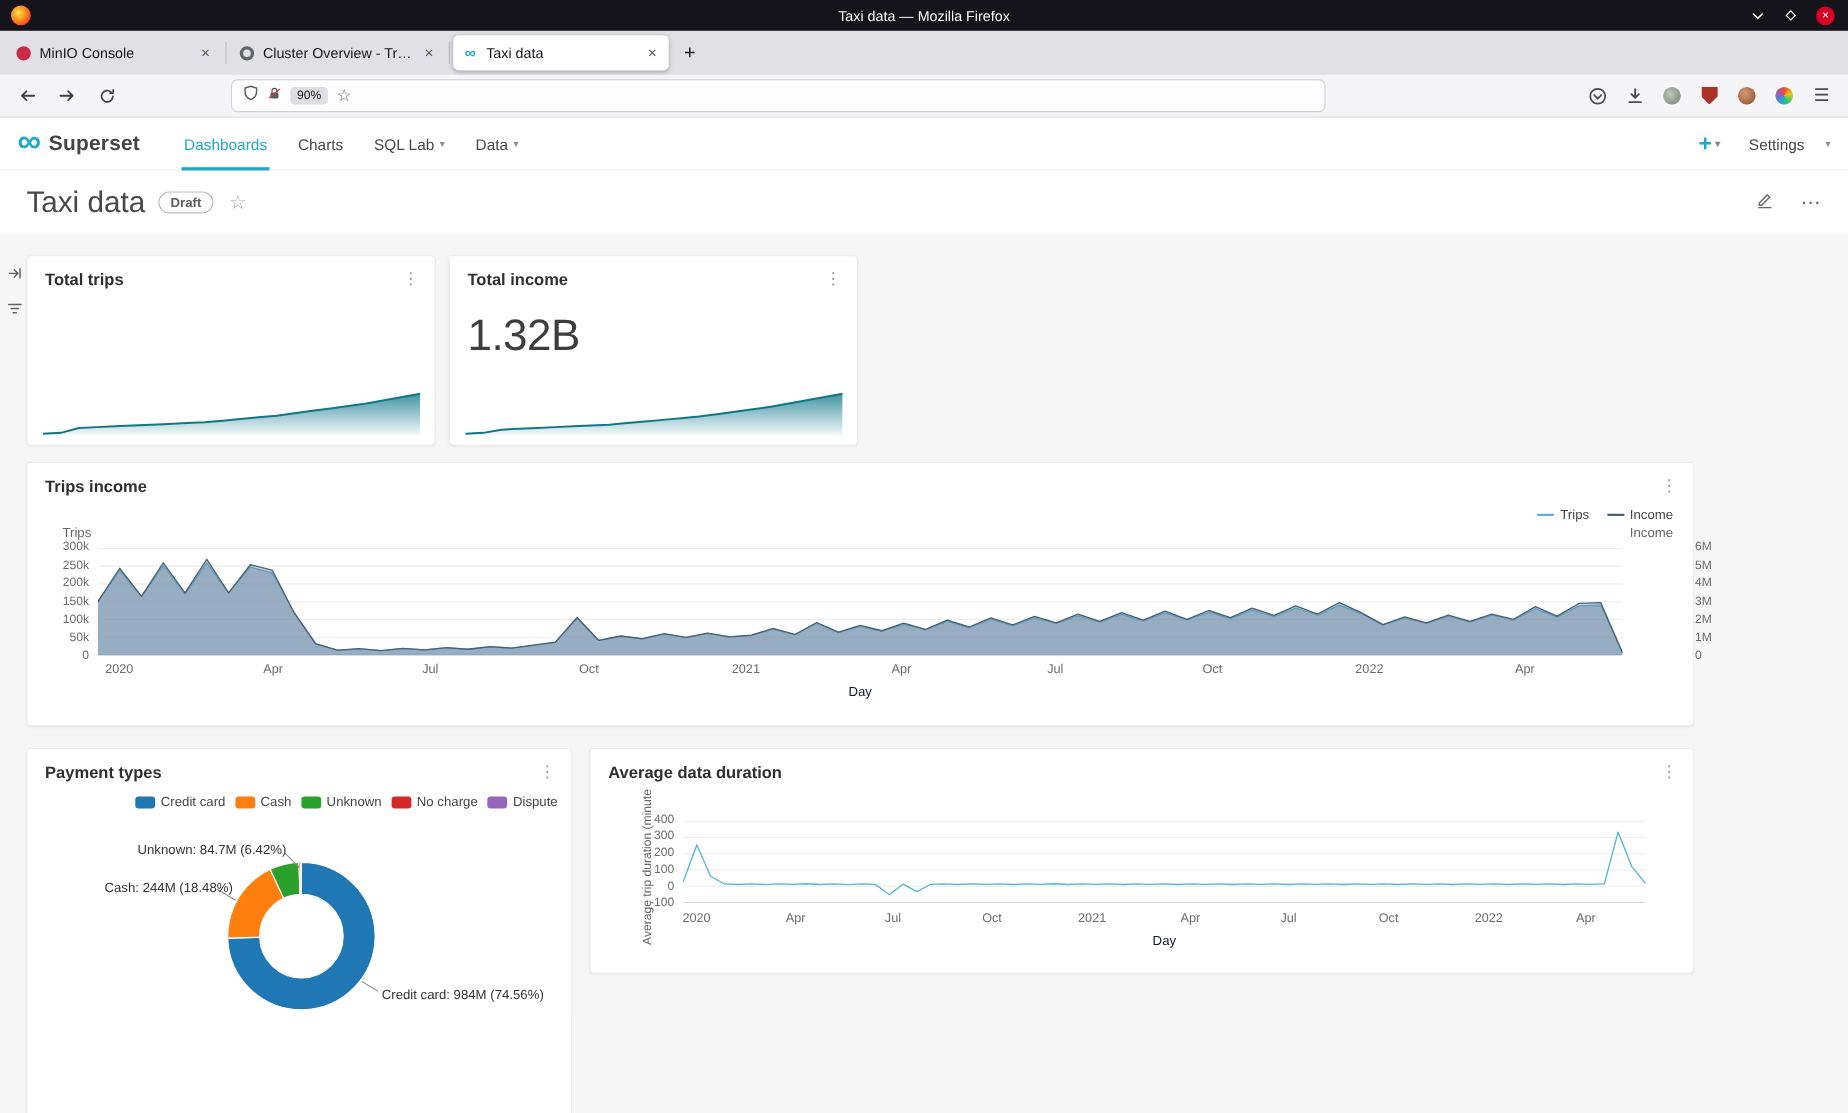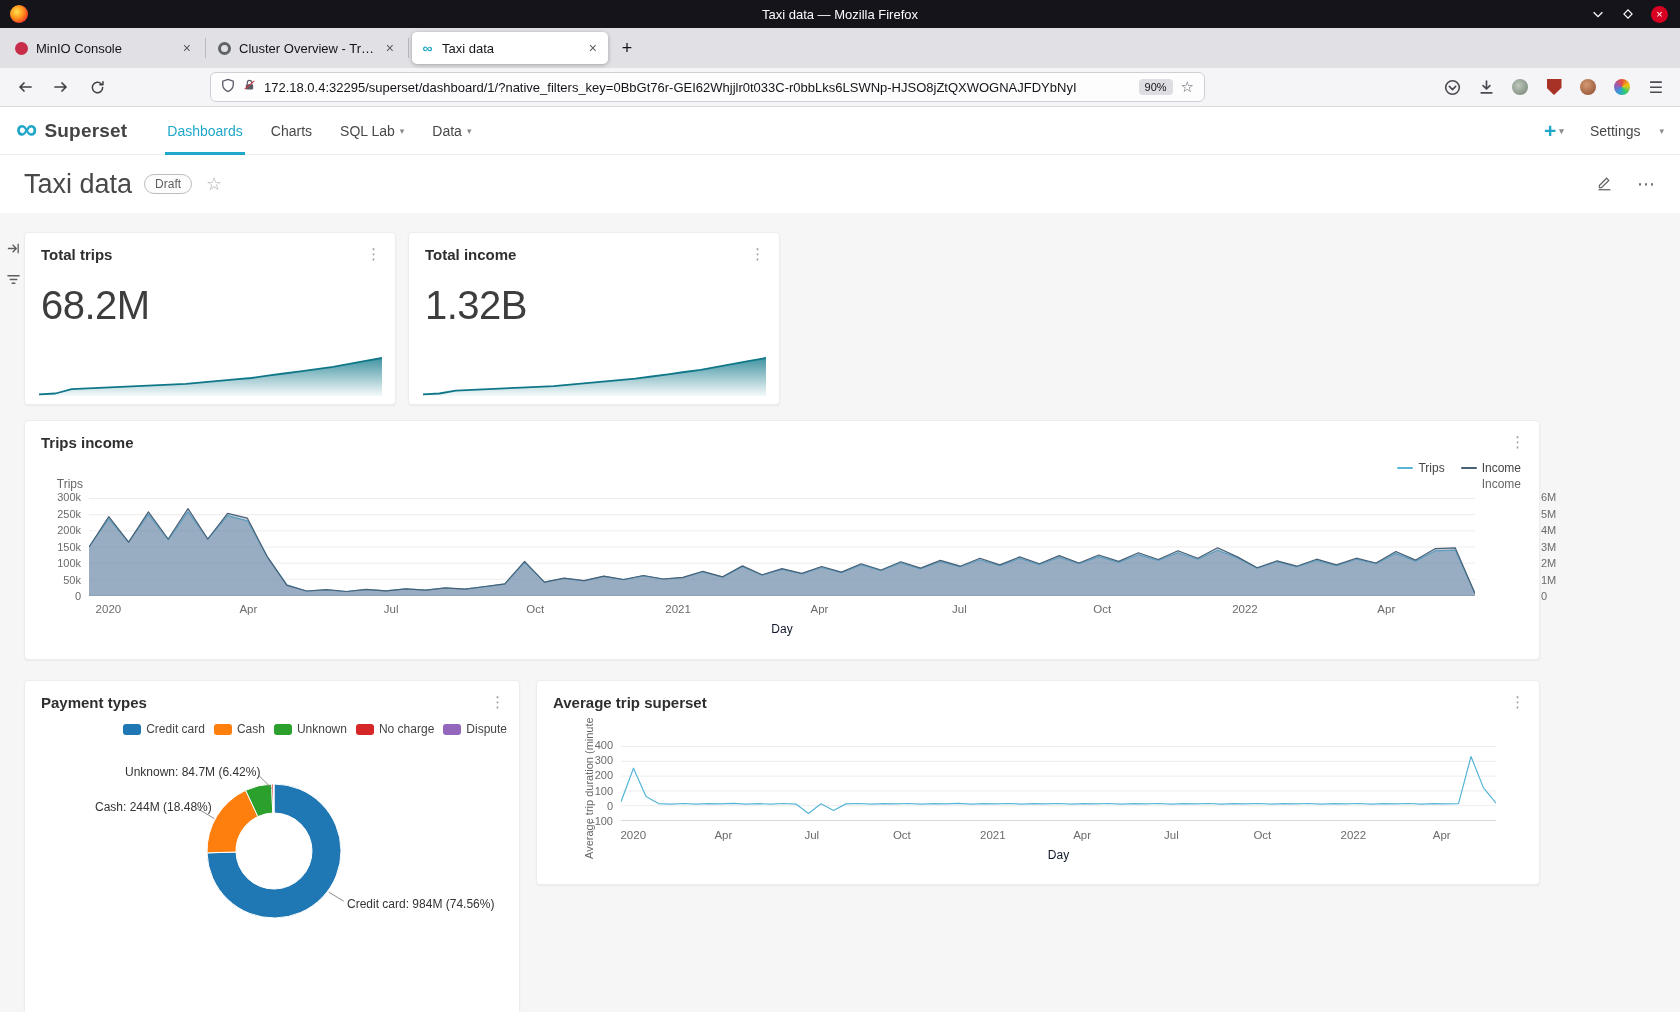--- a/index.html
+++ b/index.html
@@ -58,21 +58,21 @@
   .nav-item.active { color:#20a7c9; }
   .nav-item.active::after { content:''; position:absolute; left:12px; right:12px; bottom:0; height:3px; background:#20a7c9; }
   .caret { font-size:9px; color:#8a8a8a; }
   .header-right { margin-left:auto; display:flex; align-items:center; gap:26px; }
   .plus-btn { color:#20a7c9; font-size:21px; font-weight:bold; display:flex; align-items:center; gap:3px; }
   .settings-btn { font-size:14px; color:#484848; display:flex; align-items:center; gap:19px; }
 
   
   .page-header { background:#fff; padding:13px 24px; display:flex; align-items:center; height:58px; }
   .page-title { font-size:27px; color:#484848; font-weight:500; }
-  .draft-badge { margin-left:12px; border:1px solid #bdbdbd; border-radius:11px; padding:2px 10px; font-size:12px; color:#5f5f5f; background:#fdfdfd; }
+  .draft-badge { margin-left:12px; border:1px solid #bdbdbd; border-radius:11px; padding:2px 10px; font-size:12px; color:#5f5f5f; background:#fdfdfd;font-weight:bold; }
   .fav-star { margin-left:14px; color:#aeaeae; font-size:18px; }
   .ph-right { margin-left:auto; display:flex; align-items:center; gap:24px; color:#666; }
   .more-dots { font-size:18px; color:#666; letter-spacing:1px; }
 
   
   .dashboard { position:relative; padding:19px 24px 0; }
   .rail { position:absolute; left:6px; top:28px; display:flex; flex-direction:column; gap:12px; }
   .card { background:#fff; border:1px solid #ededed; border-radius:4px; box-shadow:0 1px 2px rgba(0,0,0,.05); position:relative; }
   .card-head { display:flex; align-items:flex-start; justify-content:space-between; padding:13px 14px 0 16px; }
   .card-title { font-size:15px; font-weight:700; color:#2f2f2f; }
@@ -188,21 +188,20 @@
             <path d="M8 1l6 2v4c0 4-2.5 6.3-6 8-3.5-1.7-6-4-6-8V3z" fill="none" stroke="#5b5b66" stroke-width="1.5"></path>
           </svg>
       </span>
       <span>
         <svg width="13" height="14" viewBox="0 0 16 16">
             <rect x="3.5" y="7" width="9" height="6.5" rx="1.5" fill="#5b5b66"></rect>
             <path d="M5.3 7V5a2.7 2.7 0 0 1 5.4 0v2" fill="none" stroke="#5b5b66" stroke-width="1.5"></path>
             <path d="M2 13L14 3" stroke="#d7373f" stroke-width="1.3"></path>
           </svg>
       </span>
-      <span class="url-text">172.18.0.4:32295/superset/dashboard/1/?native_filters_key=0BbGt76r-GEI62Whjjlr0t033C-r0bbLks6LSWNp-HJSO8jZtQXWOGNAJFDYbNyI</span>
       <span class="zoom-pill">90%</span>
       <span class="star-icon">☆</span>
     </div>
     <div class="nb-flex"></div>
     <div class="tool-icon">
       <svg width="17" height="17" viewBox="0 0 16 16">
           <circle cx="8" cy="8" r="6.4" fill="none" stroke="#4a4a52" stroke-width="1.5"></circle>
           <path d="M5 7l3 3 3-3" fill="none" stroke="#4a4a52" stroke-width="1.5" stroke-linecap="round" stroke-linejoin="round"></path>
         </svg>
     </div>
@@ -290,21 +289,20 @@
           </svg>
       </span>
     </div>
 
     <div class="row-numbers">
       <div class="card num-card">
         <div class="card-head">
           <span class="card-title">Total trips</span>
           <span class="kebab">⋮</span>
         </div>
-        <div class="big-number">68.2M</div>
         <div class="spark">
           <svg id="spark-trips-svg" preserveAspectRatio="none" viewBox="0 0 344 42">
               <path d="M0.0,40.3L16.4,39.5L32.8,35.1L49.1,34.3L65.5,33.6L81.9,32.9L98.3,32.1L114.7,31.4L131.0,30.6L147.4,29.9L163.8,28.4L180.2,26.9L196.6,25.4L213.0,24.0L229.3,21.7L245.7,19.5L262.1,17.3L278.5,15.1L294.9,12.9L311.2,9.9L327.6,6.9L344.0,4.0L344,42L0,42Z" fill="url(#sparkgrad)"></path>
               <path d="M0.0,40.3L16.4,39.5L32.8,35.1L49.1,34.3L65.5,33.6L81.9,32.9L98.3,32.1L114.7,31.4L131.0,30.6L147.4,29.9L163.8,28.4L180.2,26.9L196.6,25.4L213.0,24.0L229.3,21.7L245.7,19.5L262.1,17.3L278.5,15.1L294.9,12.9L311.2,9.9L327.6,6.9L344.0,4.0" fill="none" stroke="#0f7788" stroke-width="1.8" stroke-linejoin="round"></path>
             </svg>
         </div>
       </div>
       <div class="card num-card">
         <div class="card-head">
           <span class="card-title">Total income</span>
@@ -428,21 +426,21 @@
           <path d="M173 128L190 138" stroke="#8a8a8a" fill="none" stroke-width="1"></path>
           <path d="M305 212L320 221" stroke="#8a8a8a" fill="none" stroke-width="1"></path>
         </svg>
         <div class="pt-ann pt-ann-unknown">Unknown: 84.7M (6.42%)</div>
         <div class="pt-ann pt-ann-cash">Cash: 244M (18.48%)</div>
         <div class="pt-ann pt-ann-credit">Credit card: 984M (74.56%)</div>
       </div>
 
       <div class="card dur-card">
         <div class="card-head">
-          <span class="card-title">Average trip superset</span>
+          <span class="card-title">Average data duration</span>
           <span class="kebab">⋮</span>
         </div>
         <div class="dur-ylabel">Average trip duration (minute</div>
         <div class="yticks dur-yt" id="dur-yt">
             <span>400</span>
             <span>300</span>
             <span>200</span>
             <span>100</span>
             <span>0</span>
             <span>-100</span>

